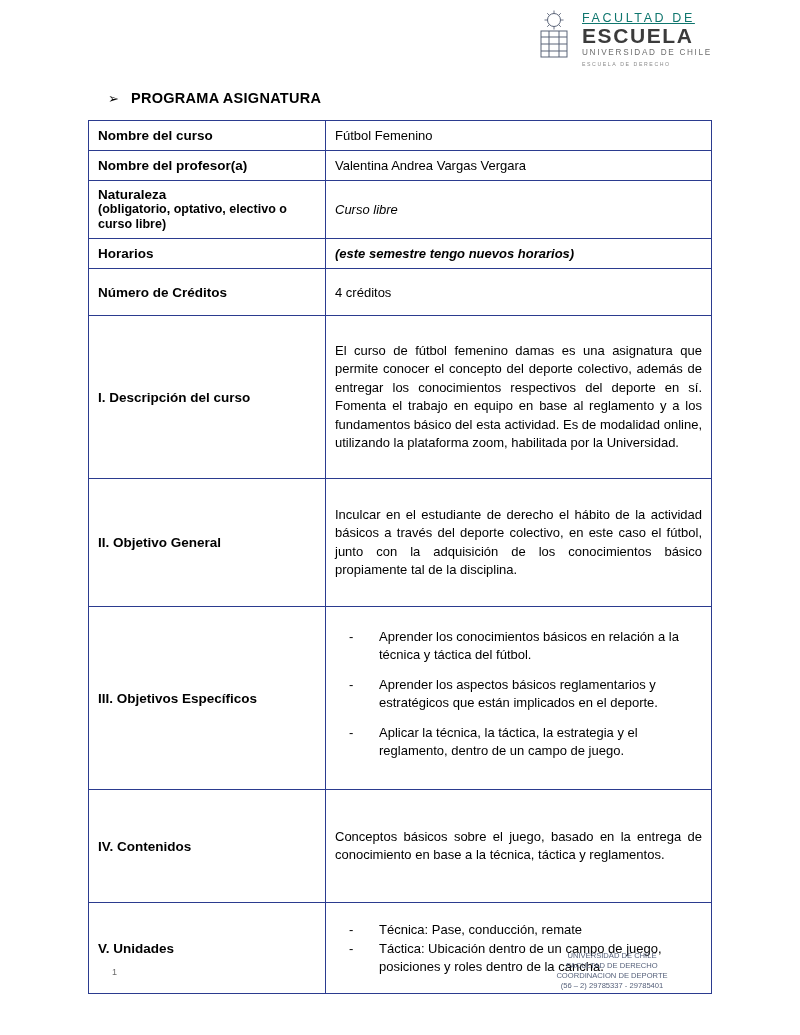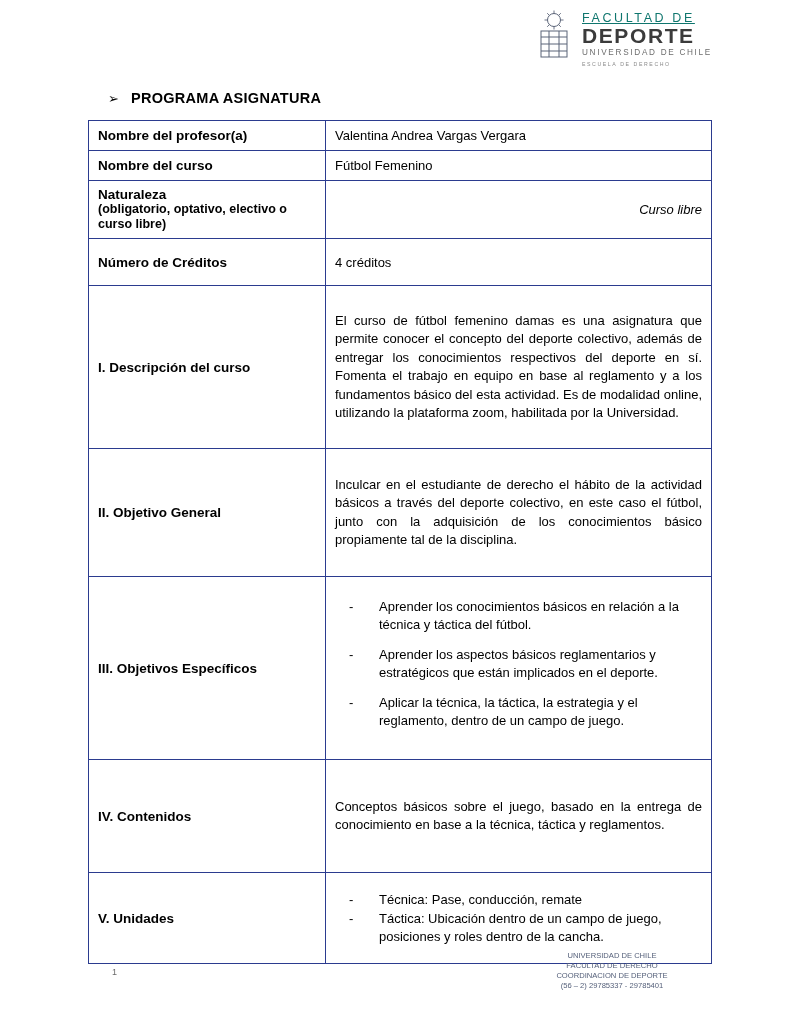--- a/index.html
+++ b/index.html
@@ -121,21 +121,21 @@
   td.value {
     font-size: 13px;
     line-height: 17px;
   }
   td.value.justify {
     text-align: justify;
     font-size: 13px;
     line-height: 18.5px;
     padding: 10px 9px;
   }
-  .italic { font-style: italic; text-align: right; }
+  .italic { font-style: italic; }
 
   .label-center {
     text-align: left;
   }
 
   ul.dashlist {
     list-style: none;
     margin: 4px 0 4px 0;
     padding: 0 0 0 14px;
   }
@@ -201,62 +201,70 @@
             <line x1="9" y1="27" x2="35" y2="27"></line>
             <line x1="9" y1="34" x2="35" y2="34"></line>
             <line x1="9" y1="41" x2="35" y2="41"></line>
             <line x1="17" y1="21" x2="17" y2="47"></line>
             <line x1="27" y1="21" x2="27" y2="47"></line>
           </g>
         </svg>
       </div>
       <div class="logo-text">
         <div class="logo-line1">FACULTAD DE</div>
-        <div class="logo-line2">DEPORTE</div>
+        <div class="logo-line2">ESCUELA</div>
         <div class="logo-line3">UNIVERSIDAD DE CHILE</div>
         <div class="logo-line4">ESCUELA DE DERECHO</div>
       </div>
     </div>
   </div>
 
   <div class="title-row">
     <span class="title-bullet">➢</span>
     <span class="title-text">PROGRAMA ASIGNATURA</span>
   </div>
 
   <table class="syllabus">
     <tbody>
       <tr>
         <td class="label">
+          <span>Nombre del curso</span>
+        </td>
+        <td class="value">
+          <span>Fútbol Femenino</span>
+        </td>
+      </tr>
+
+      <tr>
+        <td class="label">
           <span>Nombre del profesor(a)</span>
         </td>
         <td class="value">
           <span>Valentina Andrea Vargas Vergara</span>
-        </td>
-      </tr>
-
-      <tr>
-        <td class="label">
-          <span>Nombre del curso</span>
-        </td>
-        <td class="value">
-          <span>Fútbol Femenino</span>
         </td>
       </tr>
 
       <tr>
         <td class="label">
           <span>Naturaleza</span>
           <span class="sub">(obligatorio, optativo, electivo o curso libre)</span>
         </td>
         <td class="value italic">
           <span>Curso libre</span>
         </td>
       </tr>
 
+      <tr>
+        <td class="label">
+          <span>Horarios</span>
+        </td>
+        <td class="value italic" style="font-weight:bold;">
+          <span>(este semestre tengo nuevos horarios)</span>
+        </td>
+      </tr>
 
       <tr>
         <td class="label" style="height:34px;border-radius:17px;">
           <span>Número de Créditos</span>
         </td>
         <td class="value">
           <span>4 créditos</span>
         </td>
       </tr>
 

